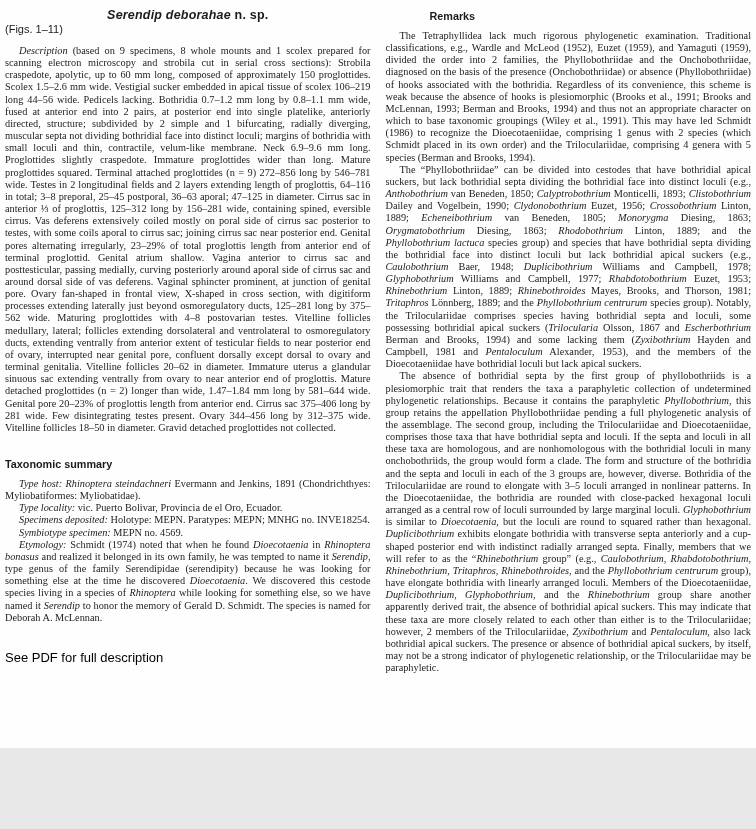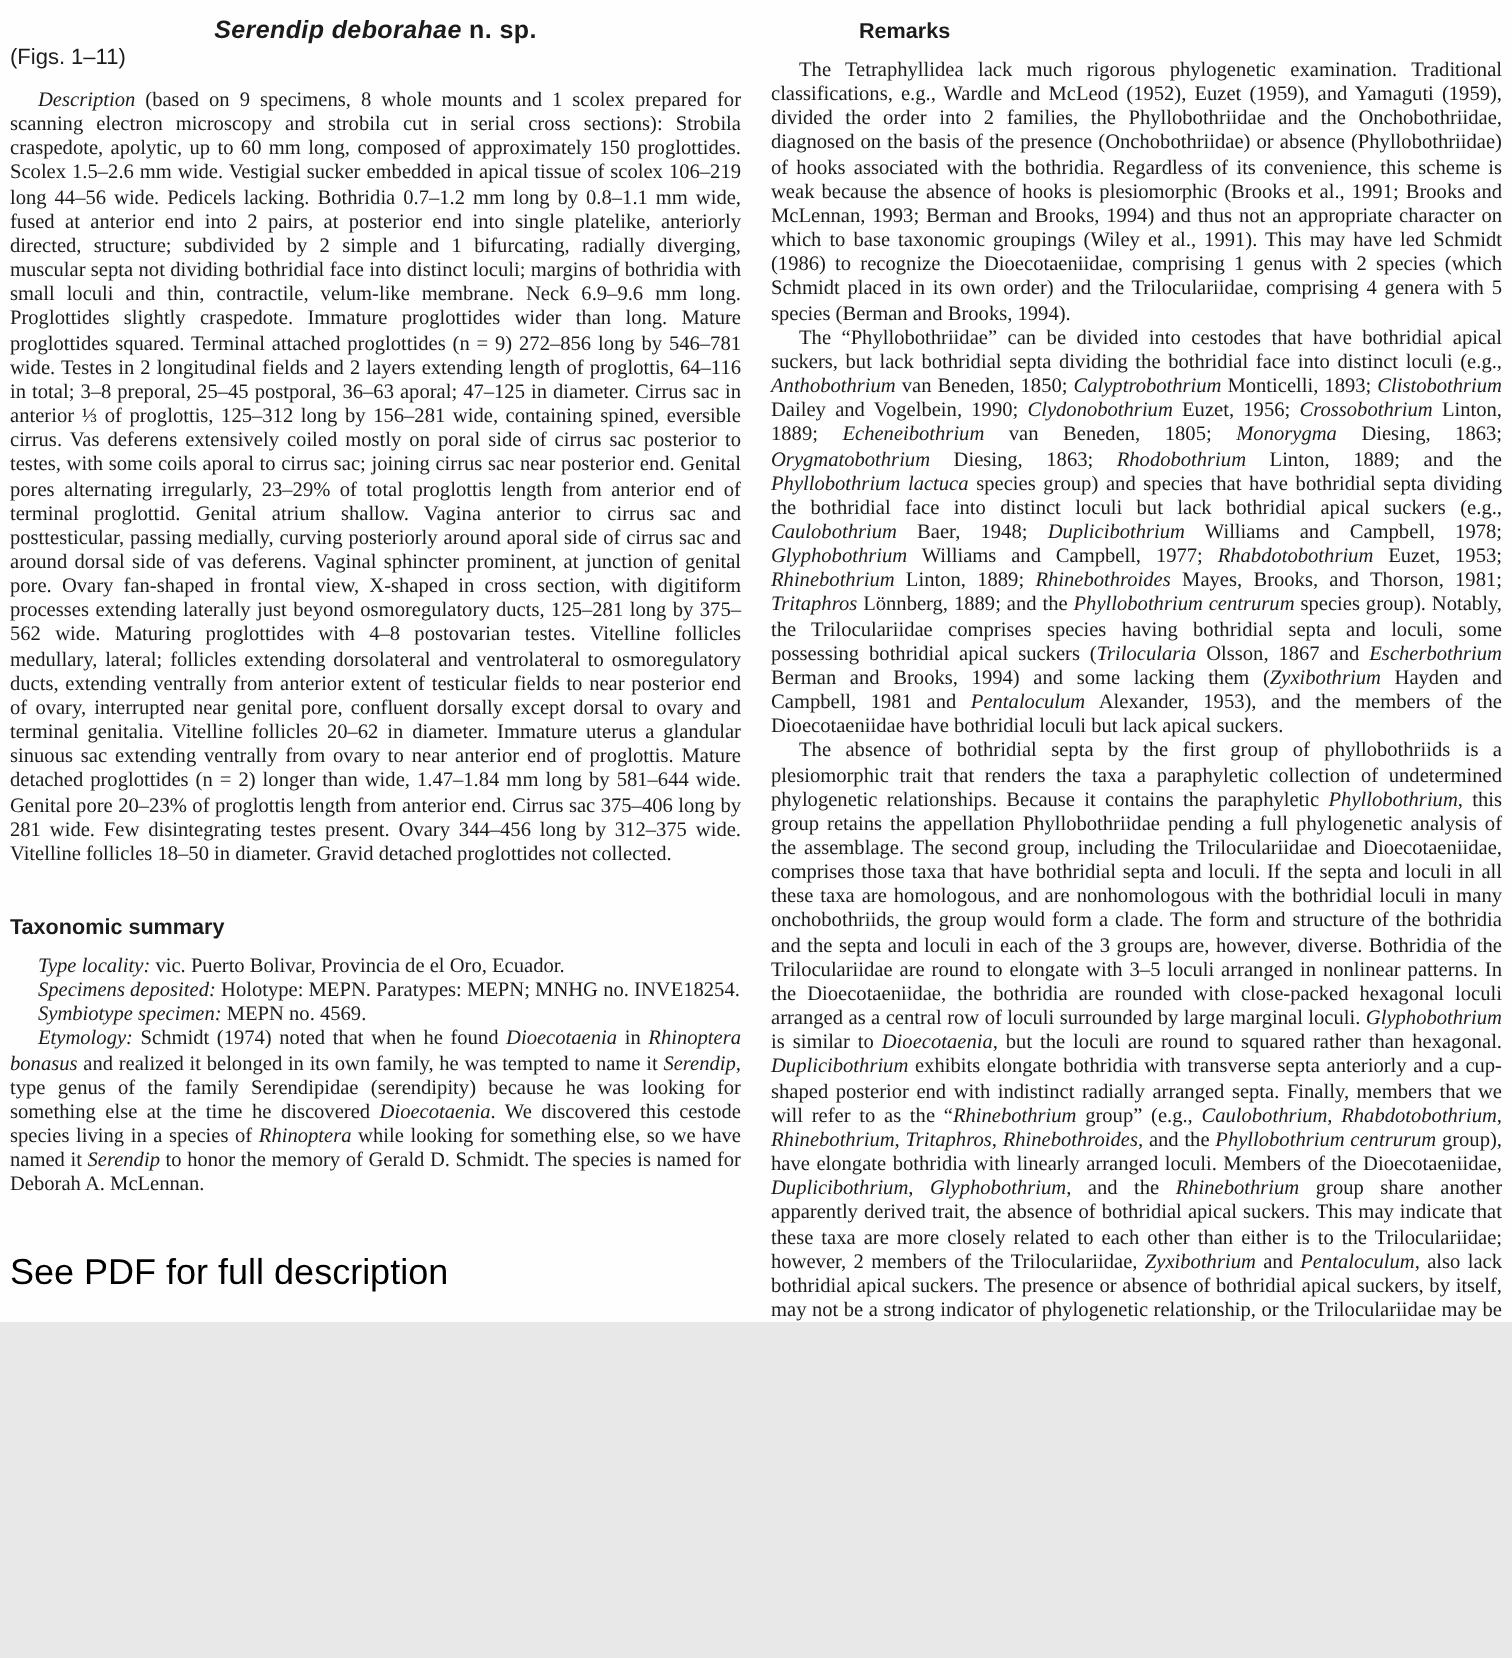--- a/index.html
+++ b/index.html
@@ -1,19 +1,19 @@
 <!DOCTYPE html>
 <html><head>
 <meta charset="utf-8">
 <style>
   html, body { margin: 0; padding: 0; background: #e8e8e8; }
   .page {
     position: relative;
     width: 756px;
-    height: 661px;
+    height: 748px;
     background: #fefefe;
     overflow: hidden;
     color: #1c1c1c;
     font-family: "Liberation Serif", serif;
     box-sizing: border-box;
   }
   .columns {
     position: absolute;
     top: 4px; left: 5px;
     width: 746px;
@@ -48,40 +48,41 @@
   .sect {
     font-family: "Liberation Sans", sans-serif;
     font-weight: bold;
     font-size: 10.8px;
     margin: 24px 0 8px 0;
   }
   .col-right .sect { margin-top: 6px; padding-left: 44px; }
 
   .pdf-note {
     font-family: "Liberation Sans", sans-serif;
-    font-size: 18px;
+    font-size: 13px;
     color: #000;
     margin-top: 26px;
     text-align: left;
   }
 </style>
 </head>
 <body>
 
 <div class="page">
   <div class="columns">
 
     <div class="col col-left">
       <div class="title"><i>Serendip deborahae</i> n. sp.</div>
       <div class="figs">(Figs. 1–11)</div>
 
       <p class="body ind"><i>Description</i> (based on 9 specimens, 8 whole mounts and 1 scolex prepared for scanning electron microscopy and strobila cut in serial cross sections):  Strobila craspedote, apolytic, up to 60 mm long, composed of approximately 150 proglottides. Scolex 1.5–2.6 mm wide. Vestigial sucker embedded in apical tissue of scolex 106–219 long 44–56 wide. Pedicels lacking. Bothridia 0.7–1.2 mm long by 0.8–1.1 mm wide, fused at anterior end into 2 pairs, at posterior end into single platelike, anteriorly directed, structure; subdivided by 2 simple and 1 bifurcating, radially diverging, muscular septa not dividing bothridial face into distinct loculi; margins of bothridia with small loculi and thin, contractile, velum-like membrane. Neck 6.9–9.6 mm long. Proglottides slightly craspedote. Immature proglottides wider than long. Mature proglottides squared. Terminal attached proglottides (n = 9) 272–856 long by 546–781 wide. Testes in 2 longitudinal fields and 2 layers extending length of proglottis, 64–116 in total; 3–8 preporal, 25–45 postporal, 36–63 aporal; 47–125 in diameter. Cirrus sac in anterior ⅓ of proglottis, 125–312 long by 156–281 wide, containing spined, eversible cirrus. Vas deferens extensively coiled mostly on poral side of cirrus sac posterior to testes, with some coils aporal to cirrus sac; joining cirrus sac near posterior end. Genital pores alternating irregularly, 23–29% of total proglottis length from anterior end of terminal proglottid. Genital atrium shallow. Vagina anterior to cirrus sac and posttesticular, passing medially, curving posteriorly around aporal side of cirrus sac and around dorsal side of vas deferens. Vaginal sphincter prominent, at junction of genital pore. Ovary fan-shaped in frontal view, X-shaped in cross section, with digitiform processes extending laterally just beyond osmoregulatory ducts, 125–281 long by 375–562 wide. Maturing proglottides with 4–8 postovarian testes. Vitelline follicles medullary, lateral; follicles extending dorsolateral and ventrolateral to osmoregulatory ducts, extending ventrally from anterior extent of testicular fields to near posterior end of ovary, interrupted near genital pore, confluent dorsally except dorsal to ovary and terminal genitalia. Vitelline follicles 20–62 in diameter. Immature uterus a glandular sinuous sac extending ventrally from ovary to near anterior end of proglottis. Mature detached proglottides (n = 2) longer than wide, 1.47–1.84 mm long by 581–644 wide. Genital pore 20–23% of proglottis length from anterior end. Cirrus sac 375–406 long by 281 wide. Few disintegrating testes present. Ovary 344–456 long by 312–375 wide. Vitelline follicles 18–50 in diameter. Gravid detached proglottides not collected.</p>
 
       <h3 class="sect">Taxonomic summary</h3>
 
+      <p class="body ind"><i>Type host:</i>  <i>Rhinoptera steindachneri</i> Evermann and Jenkins, 1891 (Chondrichthyes: Myliobatiformes: Myliobatidae).</p>
       <p class="body ind"><i>Type locality:</i>  vic. Puerto Bolivar, Provincia de el Oro, Ecuador.</p>
       <p class="body ind"><i>Specimens deposited:</i>  Holotype: MEPN. Paratypes: MEPN; MNHG no. INVE18254.</p>
       <p class="body ind"><i>Symbiotype specimen:</i>  MEPN no. 4569.</p>
       <p class="body ind"><i>Etymology:</i>  Schmidt (1974) noted that when he found <i>Dioecotaenia</i> in <i>Rhinoptera bonasus</i> and realized it belonged in its own family, he was tempted to name it <i>Serendip</i>, type genus of the family Serendipidae (serendipity) because he was looking for something else at the time he discovered <i>Dioecotaenia</i>. We discovered this cestode species living in a species of <i>Rhinoptera</i> while looking for something else, so we have named it <i>Serendip</i> to honor the memory of Gerald D. Schmidt. The species is named for Deborah A. McLennan.</p>
 
       <div class="pdf-note">See PDF for full description</div>
     </div>
 
     <div class="col col-right">
       <h3 class="sect">Remarks</h3>

